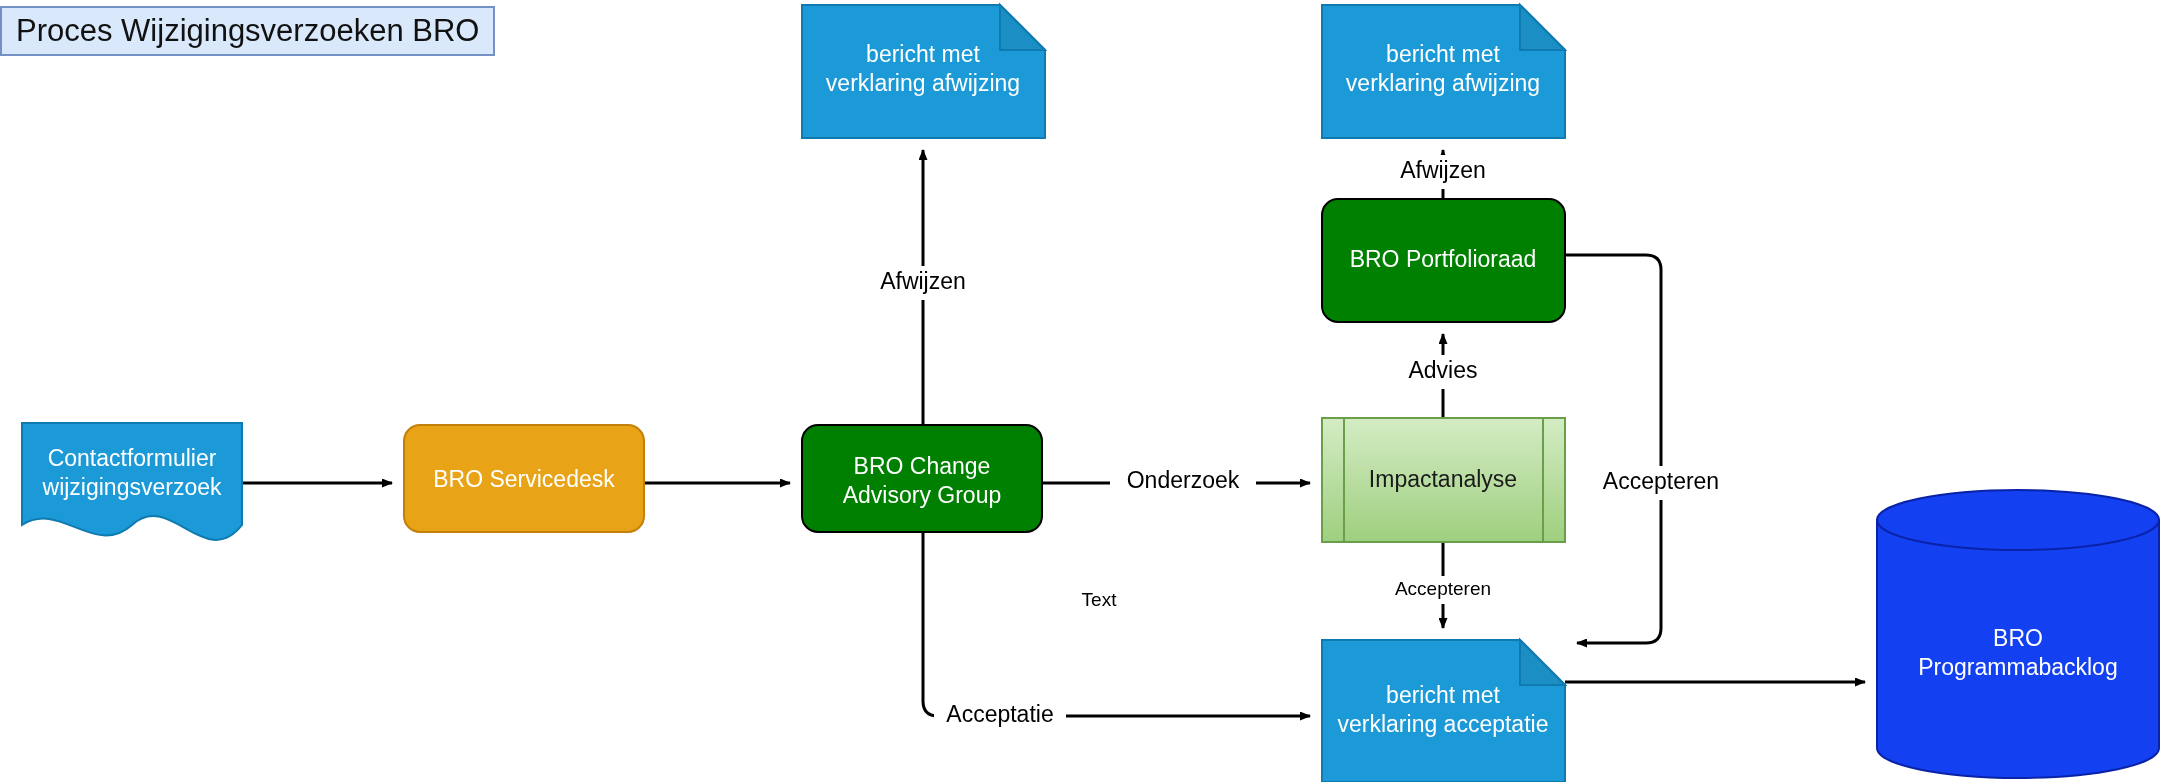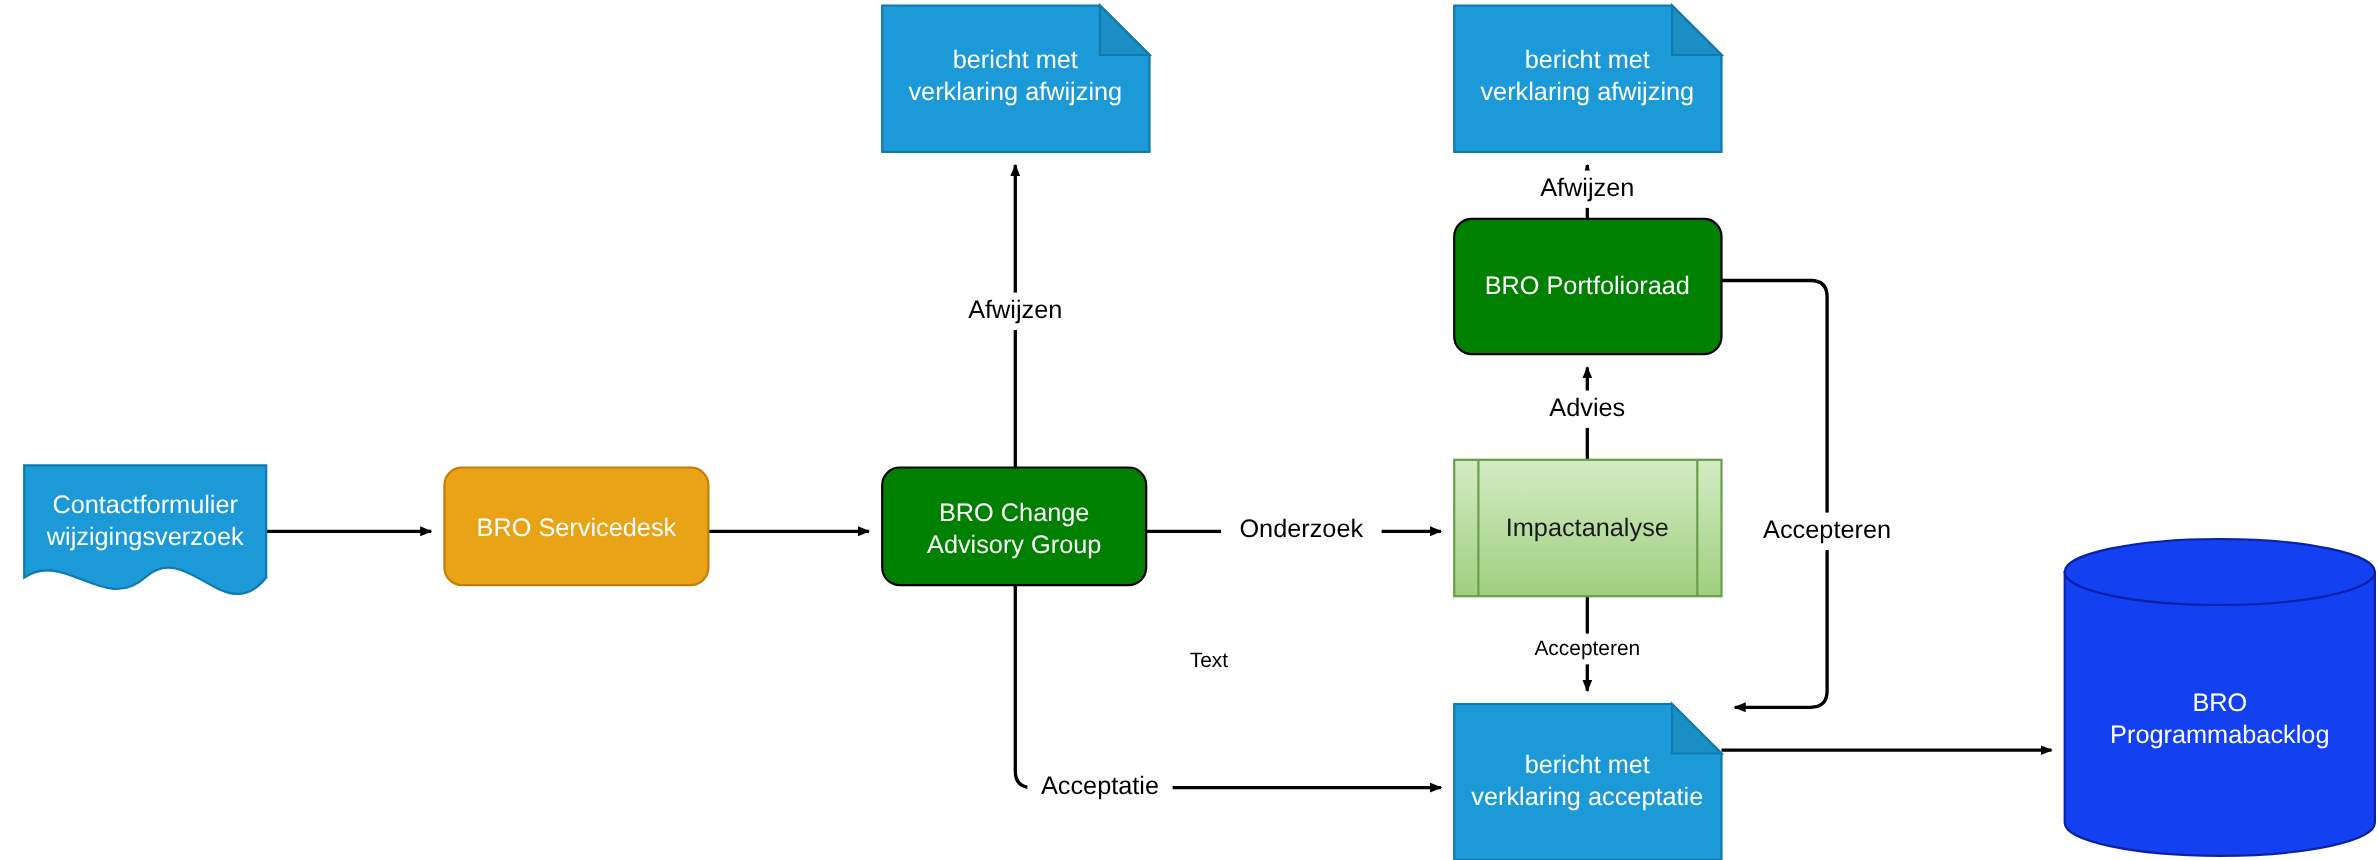--- a/index.html
+++ b/index.html
@@ -213,14 +213,17 @@
       <rect x="934" y="699" width="132" height="34" fill="#ffffff"></rect>
       <text class="edge-label" x="1000" y="716" font-size="23">Acceptatie</text>
     </g>
 
     <g>
       <text class="edge-label" x="1099" y="601" font-size="19">Text</text>
     </g>
 
   </svg>
 
+  <div class="title-box">
+    <span class="title-text">Proces Wijzigingsverzoeken BRO</span>
+  </div>
 
 </div>
 
 </body></html>

